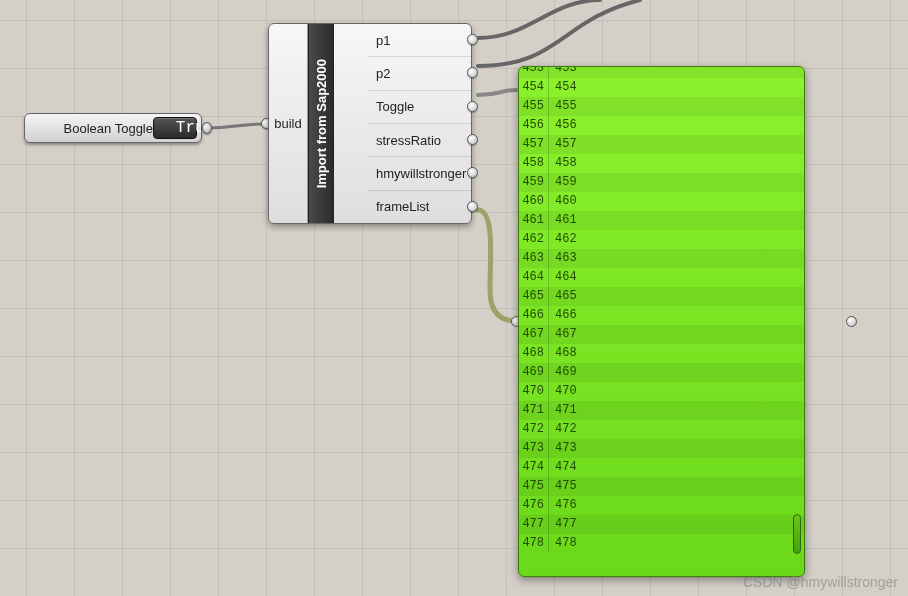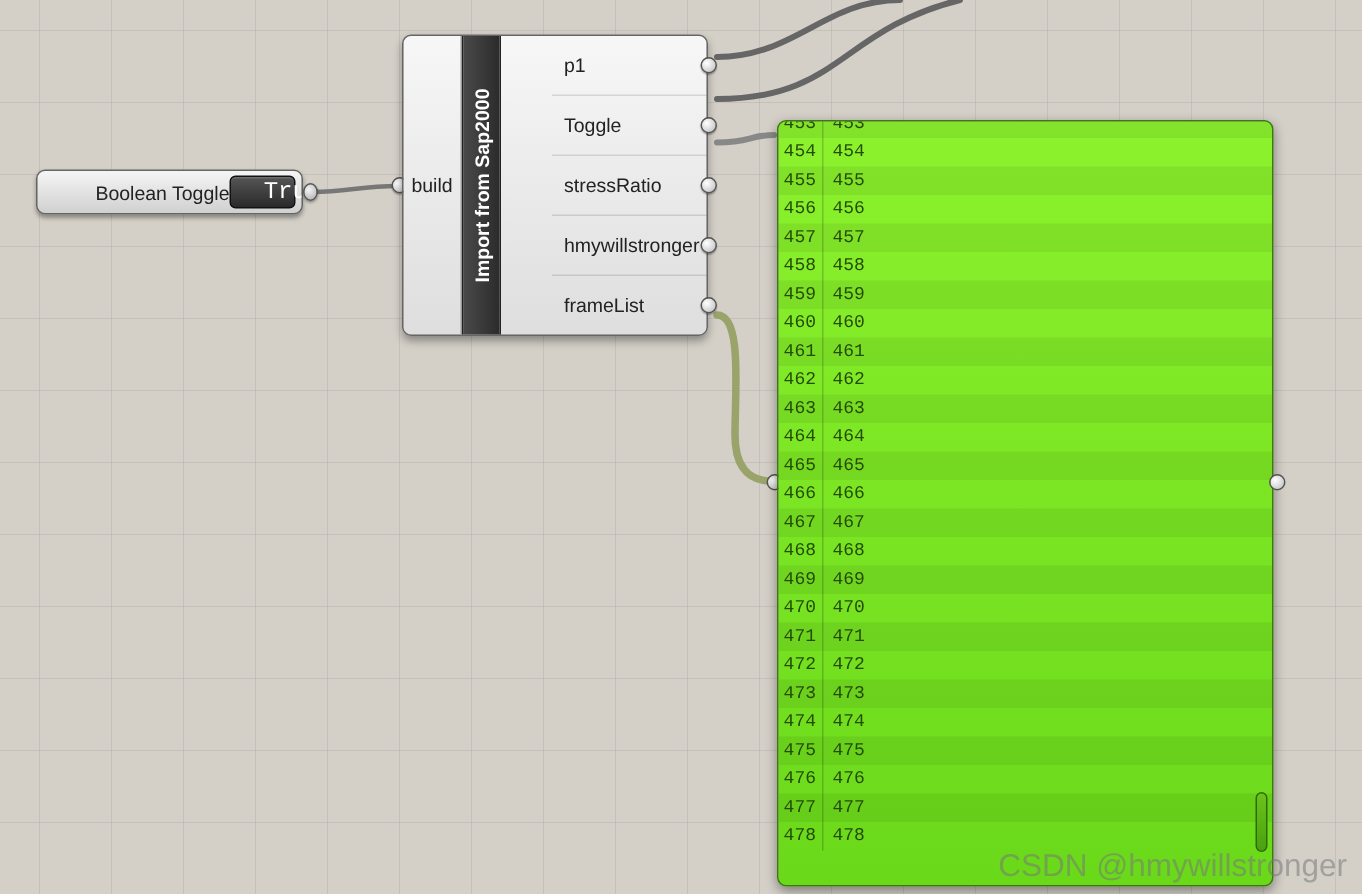--- a/index.html
+++ b/index.html
@@ -108,22 +108,22 @@
     width: 11px; height: 11px;
     background: radial-gradient(circle at 35% 35%, #fff, #bbb);
     border: 1px solid #555;
     border-radius: 50%;
     box-shadow: 0 1px 1px rgba(0,0,0,0.3);
   }
 
   
   .panel {
     position: absolute;
-    left: 518px; top: 80px;
-    width: 331px; height: 511px;
+    left: 518px; top: 66px;
+    width: 287px; height: 511px;
     background: linear-gradient(#8cf22d, #6ad91a);
     border: 1px solid #3a7a0e;
     border-radius: 6px;
     box-shadow: 0 3px 8px rgba(0,0,0,0.4);
     overflow: hidden;
     font-family: "Courier New", monospace;
     font-size: 12px;
     color: #254b06;
   }
   .panel .inner {
@@ -157,21 +157,21 @@
     position: absolute; left: 846px; top: 316px;
     width: 11px; height: 11px;
     background: radial-gradient(circle at 35% 35%, #fff, #bbb);
     border: 1px solid #555;
     border-radius: 50%;
   }
 
   .watermark {
     position: absolute; right: 10px; bottom: 6px;
     color: rgba(120,120,120,0.55);
-    font-size: 21px; font-family: Arial, sans-serif;
+    font-size: 14px; font-family: Arial, sans-serif;
     pointer-events: none;
   }
 </style>
 </head>
 <body>
 
 <div class="canvas">
 
   <svg class="wires">
     <path d="M 208 128 C 232 128, 240 124, 265 124" stroke="#777" stroke-width="3" fill="none" stroke-linecap="round"></path>
@@ -192,20 +192,24 @@
     <div class="left">build</div>
     <div class="title">
         <span>Import from Sap2000</span>
       </div>
     <div class="outputs">
       <div class="row">
           <span>p1</span>
           <div class="grip-out"></div>
         </div>
       <div class="row">
+          <span>p2</span>
+          <div class="grip-out"></div>
+        </div>
+      <div class="row">
           <span>Toggle</span>
           <div class="grip-out"></div>
         </div>
       <div class="row">
           <span>stressRatio</span>
           <div class="grip-out"></div>
         </div>
       <div class="row">
           <span>hmywillstronger</span>
           <div class="grip-out"></div>

